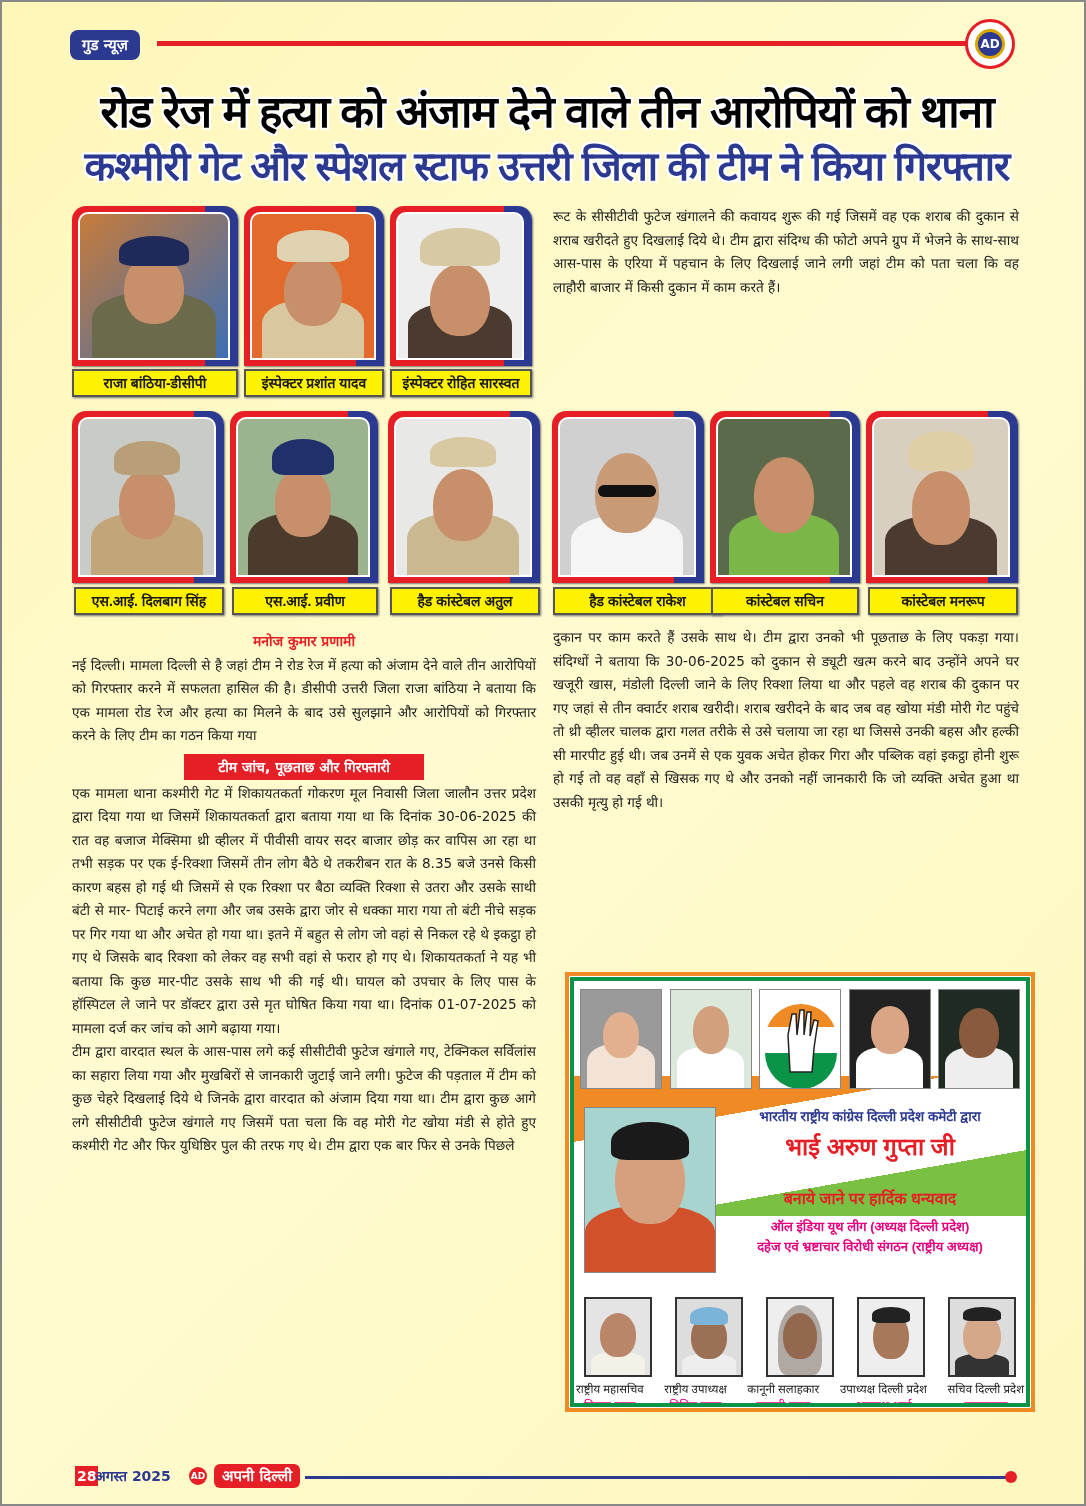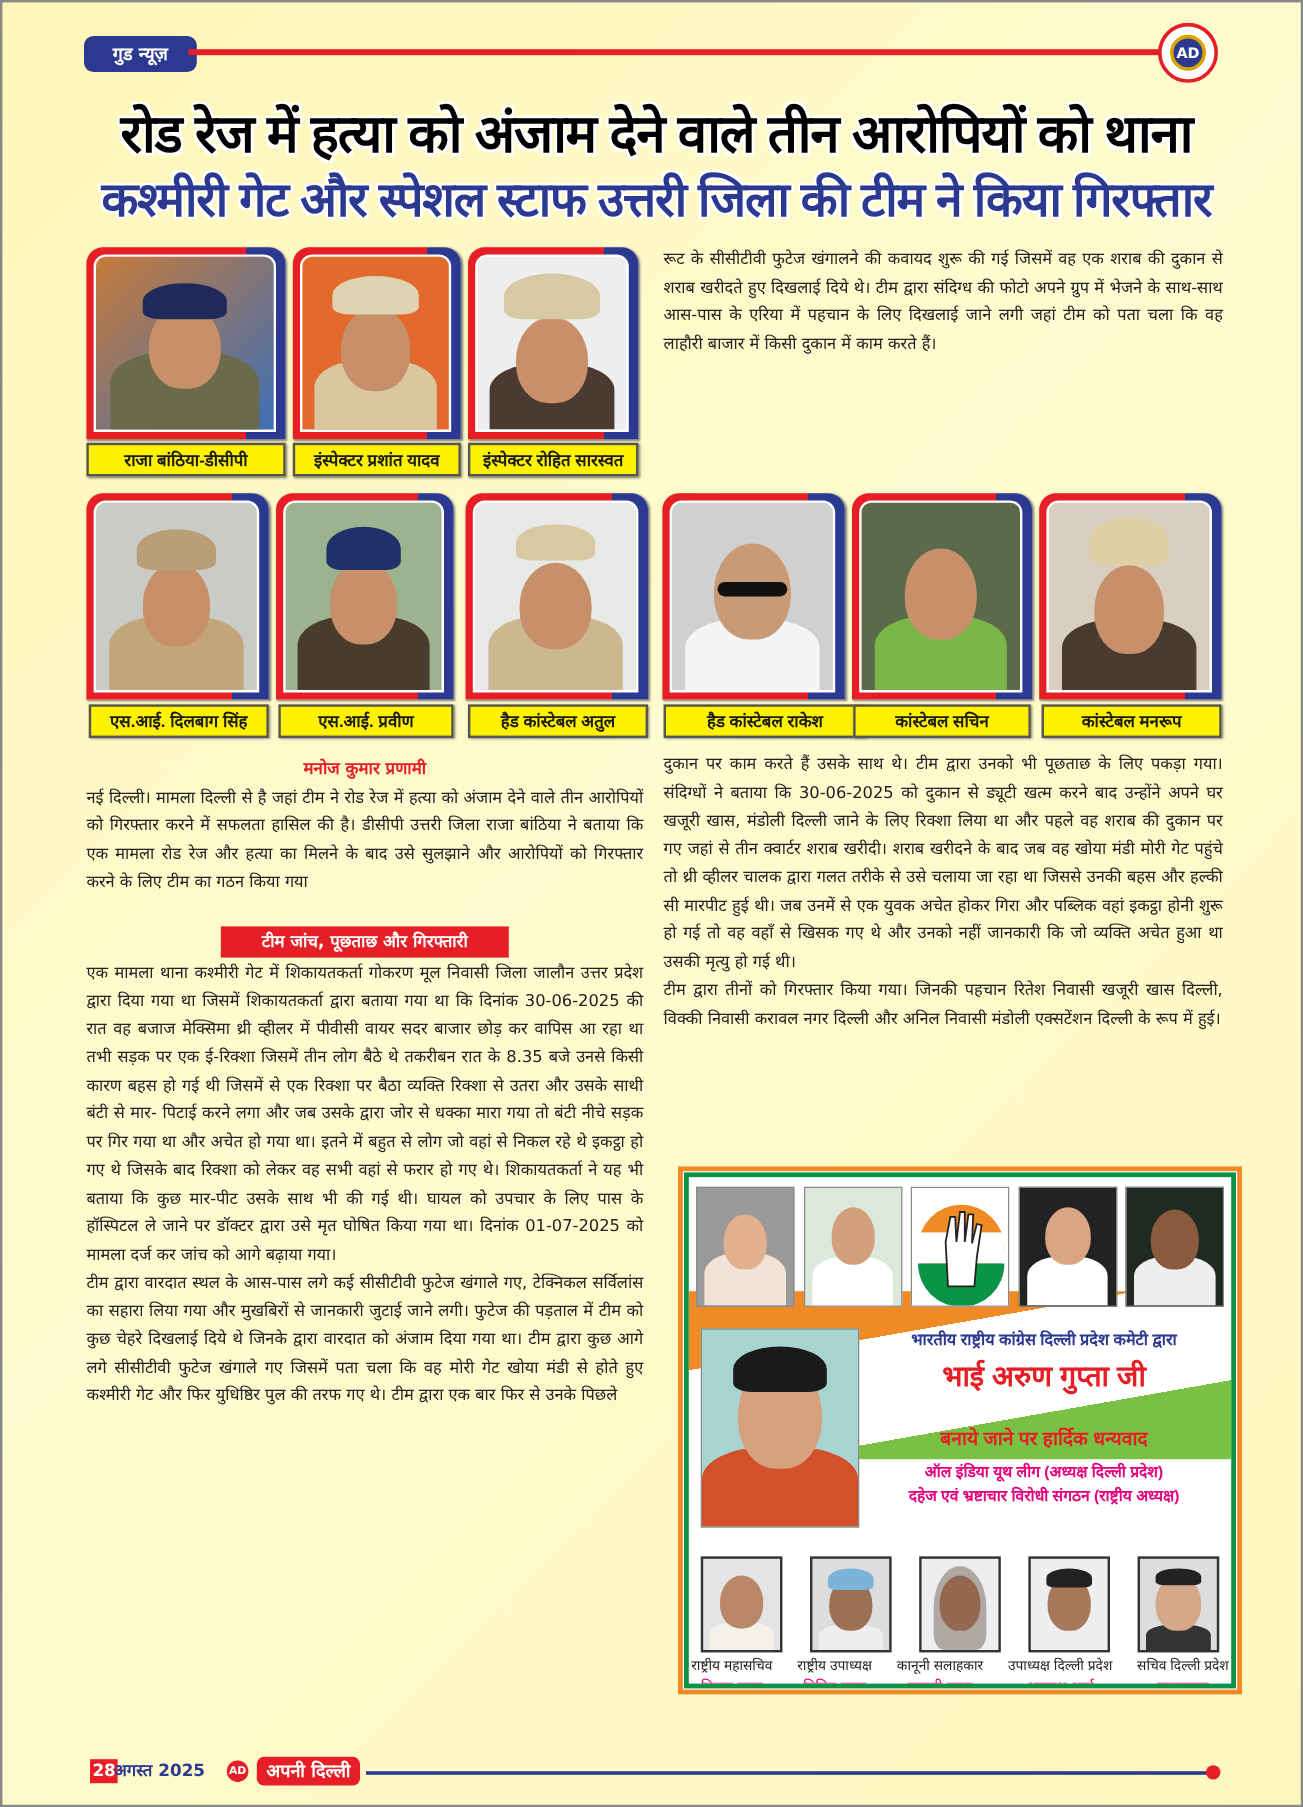--- a/index.html
+++ b/index.html
@@ -1,38 +1,38 @@
 <!DOCTYPE html>
 <html><head>
 <meta charset="utf-8">
 <style>
   *{box-sizing:border-box;margin:0;padding:0}
   html,body{width:1086px;height:1506px;overflow:hidden}
   body{background:linear-gradient(135deg,#fff6b8 0%,#fffbd0 45%,#fff7bf 100%);font-family:"DejaVu Sans",sans-serif;color:#222;position:relative;border:2px solid #888}
   .abs{position:absolute}
   
-  .tag{left:68px;top:28px;height:30px;padding:0 24px;background:#2b3990;color:#fff;border-radius:8px;font-weight:bold;font-size:15px;line-height:30px}
+  .tag{left:68px;top:28px;height:30px;padding:0 12px;background:#2b3990;color:#fff;border-radius:8px;font-weight:bold;font-size:15px;line-height:30px}
   .hline{left:155px;top:39px;width:810px;height:5px;background:#e61e25}
   .logo{left:963px;top:17px;width:50px;height:50px;border-radius:50%;background:#fff;border:3px solid #e61e25;display:flex;align-items:center;justify-content:center}
   .logo .inner{width:30px;height:30px;border-radius:50%;background:#2b3990;border:3px solid #d9a400;color:#fff;font-weight:bold;font-size:12px;display:flex;align-items:center;justify-content:center}
   .headline{left:30px;width:1030px;text-align:center;font-family:"Liberation Sans",sans-serif;font-weight:bold;letter-spacing:-1px;white-space:nowrap}
   .h1{top:78px;font-size:44px;color:#000000;text-shadow:2px 2px 0 #fff,-2px -2px 0 #fff,2px -2px 0 #fff,-2px 2px 0 #fff}
   .h2{top:135px;font-size:40px;color:#2b3990;text-shadow:2px 2px 0 #fff,-2px -2px 0 #fff,2px -2px 0 #fff,-2px 2px 0 #fff}
   
   .ph{border-radius:14px 14px 0 0;background:linear-gradient(90deg,#e61e25 0 80%,#2b3990 80% 100%);padding:6px 8px 6px 6px;box-shadow:1px 1px 2px #777}
   .ph .img{width:100%;height:100%;border-radius:10px 10px 0 0;background:#c9b79a;border:2px solid #fff;position:relative;overflow:hidden}
   .face{position:absolute;left:50%;transform:translateX(-50%);border-radius:50% 50% 45% 45%;background:#c8906a}
   .body{position:absolute;left:8%;right:8%;bottom:0;border-radius:40% 40% 0 0}
   .cap{position:absolute;left:50%;transform:translateX(-50%);border-radius:50% 50% 20% 20%}
   .lbl{background:#fff200;border:2px solid #555;box-shadow:1px 1px 2px #777;color:#1a1a1a;font-weight:bold;font-family:"Liberation Sans",sans-serif;text-align:center;font-size:14px;line-height:24px;height:28px;white-space:nowrap;overflow:hidden}
   
   .col{font-size:13.6px;line-height:23.5px;text-align:justify;color:#222}
   .col p{margin:0}
   .byline{color:#e61e25;font-weight:bold;text-align:center;font-size:14px}
-  .sub{background:#e61e25;color:#fff;font-weight:bold;text-align:center;font-size:14px;height:26px;line-height:26px;margin:24px auto 2px;width:240px}
+  .sub{background:#e61e25;color:#fff;font-weight:bold;text-align:center;font-size:14px;height:26px;line-height:26px;margin:6px auto 2px;width:240px}
   .adframe{left:563px;top:970px;width:470px;height:440px;background:#fff;border:4px solid #f08a24;padding:1px}
   .adin{width:100%;height:100%;border:4px solid #0a9447;background:#fff;position:relative;overflow:hidden}
   .toprow{position:absolute;top:8px;left:6px;right:6px;height:100px;display:flex;justify-content:space-between}
   .tp{width:82px;height:100px;border:1px solid #888;position:relative;overflow:hidden}
   .band{position:absolute;left:0;right:0;top:95px;height:140px;background:linear-gradient(170deg,#f08a24 0 30%,#fff 30% 70%,#7ac143 70%)}
   .bigph{position:absolute;left:10px;top:126px;width:132px;height:166px;border:1px solid #888;background:#a8d4cf;overflow:hidden}
   .adtxt{position:absolute;left:140px;width:312px;text-align:center;font-family:"Liberation Sans",sans-serif;font-weight:bold;white-space:nowrap}
   .btmrow{position:absolute;top:316px;left:10px;right:10px;display:flex;justify-content:space-between}
   .bp{width:68px;height:80px;border:2px solid #333;background:#ddd;position:relative;overflow:hidden}
   .caps{position:absolute;top:400px;left:2px;right:2px;display:flex;justify-content:space-between}
@@ -139,21 +139,20 @@
 <div class="abs col" style="left:70px;top:628px;width:464px">
   <div class="byline">मनोज कुमार प्रणामी</div>
   <p>नई दिल्ली। मामला दिल्ली से है जहां टीम ने रोड रेज में हत्या को अंजाम देने वाले तीन आरोपियों को गिरफ्तार करने में सफलता हासिल की है। डीसीपी उत्तरी जिला राजा बांठिया ने बताया कि एक मामला रोड रेज और हत्या का मिलने के बाद उसे सुलझाने और आरोपियों को गिरफ्तार करने के लिए टीम का गठन किया गया</p>
   <div class="sub">टीम जांच, पूछताछ और गिरफ्तारी</div>
   <p>एक मामला थाना कश्मीरी गेट में शिकायतकर्ता गोकरण मूल निवासी जिला जालौन उत्तर प्रदेश द्वारा दिया गया था जिसमें शिकायतकर्ता द्वारा बताया गया था कि दिनांक 30-06-2025 की रात वह बजाज मेक्सिमा थ्री व्हीलर में पीवीसी वायर सदर बाजार छोड़ कर वापिस आ रहा था तभी सड़क पर एक ई-रिक्शा जिसमें तीन लोग बैठे थे तकरीबन रात के 8.35 बजे उनसे किसी कारण बहस हो गई थी जिसमें से एक रिक्शा पर बैठा व्यक्ति रिक्शा से उतरा और उसके साथी बंटी से मार- पिटाई करने लगा और जब उसके द्वारा जोर से धक्का मारा गया तो बंटी नीचे सड़क पर गिर गया था और अचेत हो गया था। इतने में बहुत से लोग जो वहां से निकल रहे थे इकट्ठा हो गए थे जिसके बाद रिक्शा को लेकर वह सभी वहां से फरार हो गए थे। शिकायतकर्ता ने यह भी बताया कि कुछ मार-पीट उसके साथ भी की गई थी। घायल को उपचार के लिए पास के हॉस्पिटल ले जाने पर डॉक्टर द्वारा उसे मृत घोषित किया गया था। दिनांक 01-07-2025 को मामला दर्ज कर जांच को आगे बढ़ाया गया।</p>
   <p>टीम द्वारा वारदात स्थल के आस-पास लगे कई सीसीटीवी फुटेज खंगाले गए, टेक्निकल सर्विलांस का सहारा लिया गया और मुखबिरों से जानकारी जुटाई जाने लगी। फुटेज की पड़ताल में टीम को कुछ चेहरे दिखलाई दिये थे जिनके द्वारा वारदात को अंजाम दिया गया था। टीम द्वारा कुछ आगे लगे सीसीटीवी फुटेज खंगाले गए जिसमें पता चला कि वह मोरी गेट खोया मंडी से होते हुए कश्मीरी गेट और फिर युधिष्ठिर पुल की तरफ गए थे। टीम द्वारा एक बार फिर से उनके पिछले</p>
 </div>
 
 <div class="abs col" style="left:551px;top:624px;width:466px">
   <p>दुकान पर काम करते हैं उसके साथ थे। टीम द्वारा उनको भी पूछताछ के लिए पकड़ा गया। संदिग्धों ने  बताया कि 30-06-2025 को दुकान से ड्यूटी खत्म करने  बाद उन्होंने अपने घर खजूरी खास, मंडोली दिल्ली जाने के लिए रिक्शा लिया था और पहले वह शराब की दुकान पर गए जहां से तीन क्वार्टर शराब खरीदी। शराब खरीदने के बाद जब वह खोया मंडी मोरी गेट पहुंचे तो थ्री व्हीलर चालक द्वारा गलत तरीके से उसे चलाया जा रहा था जिससे उनकी बहस और हल्की सी मारपीट हुई थी। जब उनमें से एक युवक अचेत होकर गिरा और पब्लिक वहां इकट्ठा होनी शुरू हो गई तो वह वहाँ से खिसक गए थे और उनको नहीं जानकारी कि जो व्यक्ति अचेत हुआ था उसकी मृत्यु हो गई थी।</p>
-  <p>टीम द्वारा तीनों को गिरफ्तार किया गया। जिनकी पहचान रितेश निवासी खजूरी खास दिल्ली, विक्की निवासी करावल नगर दिल्ली और अनिल निवासी मंडोली एक्सटेंशन दिल्ली के रूप में हुई।</p>
 </div>
 
 <div class="abs adframe">
   <div class="adin">
     <div class="band"></div>
     <div class="toprow">
       <div class="tp" style="background:#9a9a9a">
           <div class="body" style="background:#f2e3d6;height:45%"></div>
           <div class="face" style="width:36px;height:46px;top:22px;background:#e2b08f"></div>
         </div>

